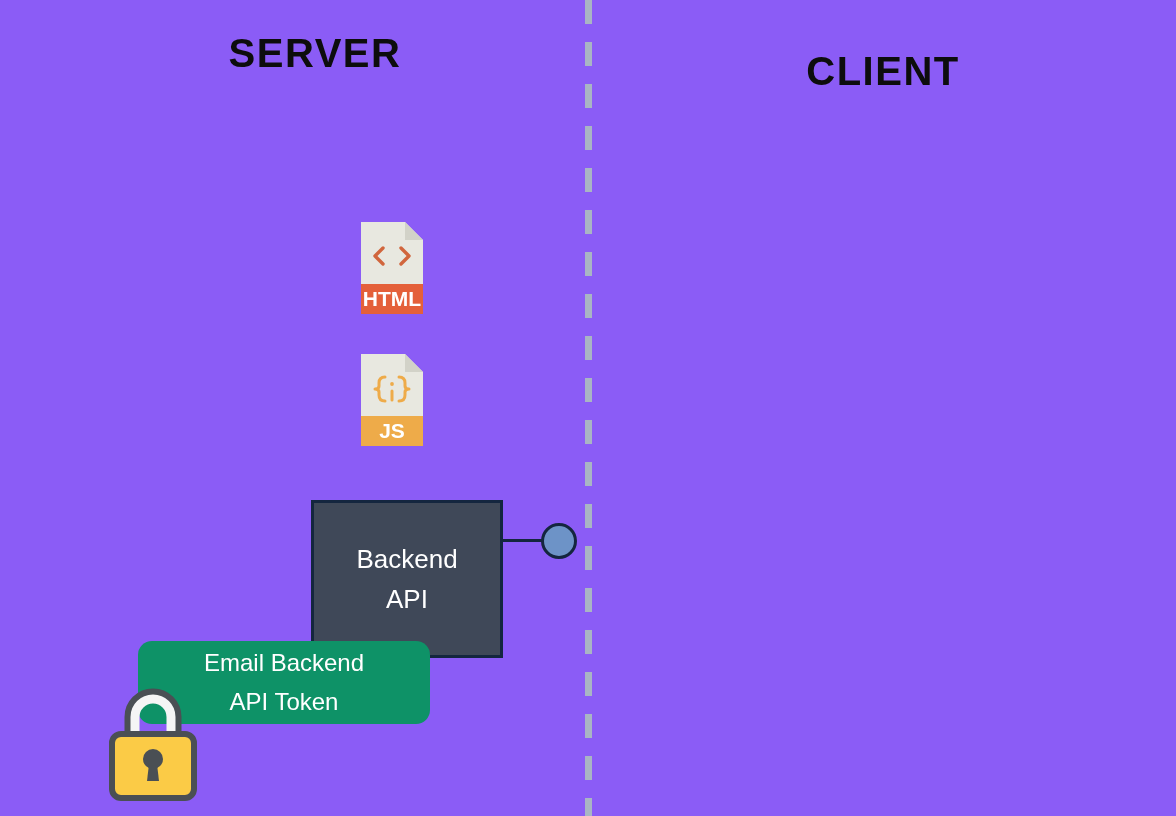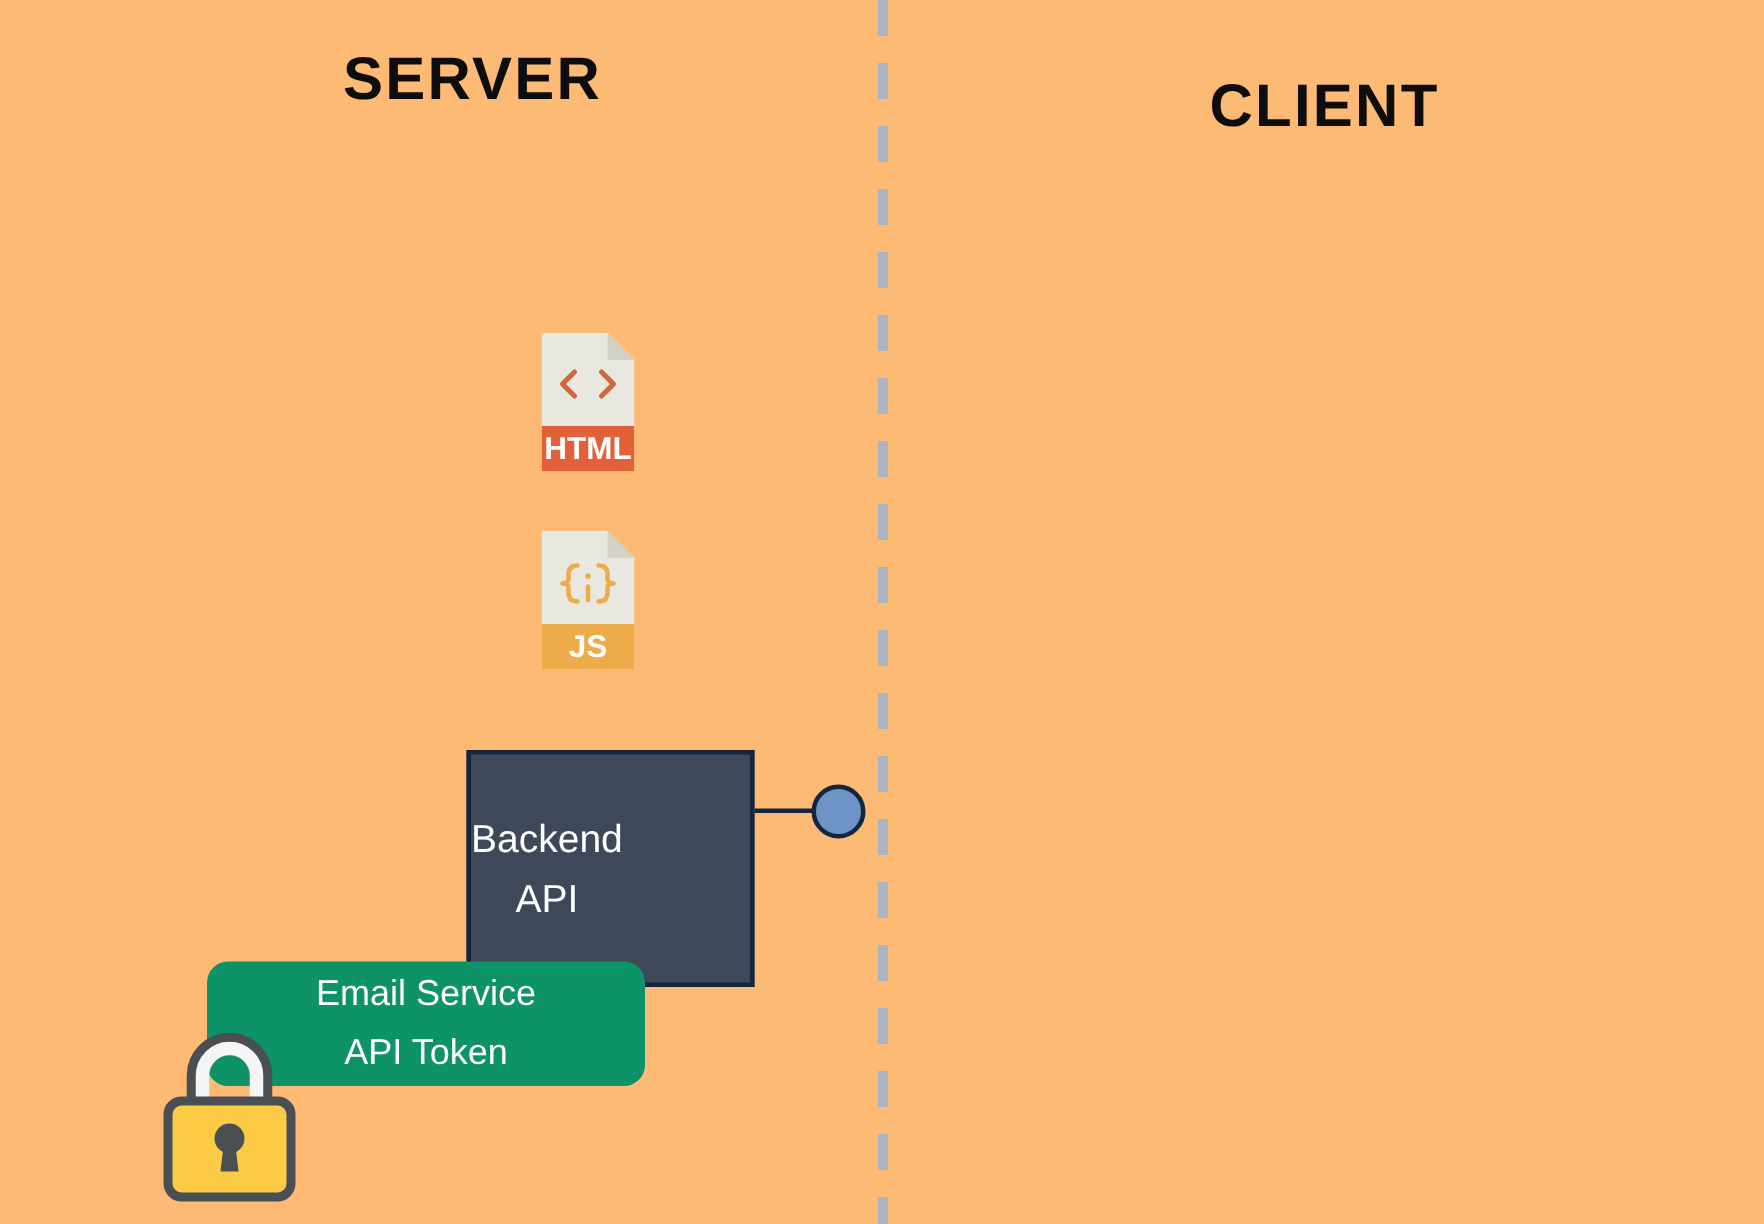--- a/index.html
+++ b/index.html
@@ -7,21 +7,21 @@
     padding: 0;
     background: #ffffff;
   }
   body {
     font-family: "Liberation Sans", sans-serif;
   }
   #canvas {
     position: relative;
     width: 1176px;
     height: 816px;
-    background: #fdba74;
+    background: #8b5cf6;
     overflow: hidden;
   }
 
   
   .zone-title {
     position: absolute;
     font-weight: bold;
     font-size: 40px;
     letter-spacing: 1.5px;
     color: #0d0d0d;
@@ -63,20 +63,21 @@
     position: absolute;
     left: 311px;
     top: 500px;
     width: 192px;
     height: 158px;
     background: #3f4858;
     border: 3px solid #14263f;
     box-sizing: border-box;
     display: flex;
     align-items: center;
+    justify-content: center;
   }
   #backend-label {
     color: #ffffff;
     font-size: 26px;
     line-height: 1.55;
     text-align: center;
     white-space: pre-line;
     font-family: "Liberation Sans", sans-serif;
   }
 
@@ -167,21 +168,21 @@
 
   <div id="backend-box">
     <div id="backend-label">Backend
 API</div>
   </div>
 
   <div id="connector-line"></div>
   <div id="connector-dot"></div>
 
   <div id="token-box">
-    <div id="token-label">Email Service
+    <div id="token-label">Email Backend
 API Token</div>
   </div>
 
   <svg id="padlock" viewBox="0 0 98 126">
     <path d="M24 62 V41 a25 25 0 0 1 50 0 V62" fill="none" stroke="#4a4f54" stroke-width="7"></path>
     <path d="M24 62 V41 a25 25 0 0 1 50 0 V62" fill="none" stroke="#f5f5f5" stroke-width="11" stroke-dasharray="0" transform="translate(0,0)" style="stroke-width:0"></path>
     <path d="M31 62 V41 a18 18 0 0 1 36 0 V62" fill="none" stroke="#f5f5f5" stroke-width="9"></path>
     <rect x="8" y="58" width="82" height="64" rx="9" fill="#fbcb46" stroke="#4a4f54" stroke-width="6"></rect>
     <circle cx="49" cy="83" r="10" fill="#4a4f54"></circle>
     <path d="M45 88 L53 88 L55 105 L43 105 Z" fill="#4a4f54"></path>

